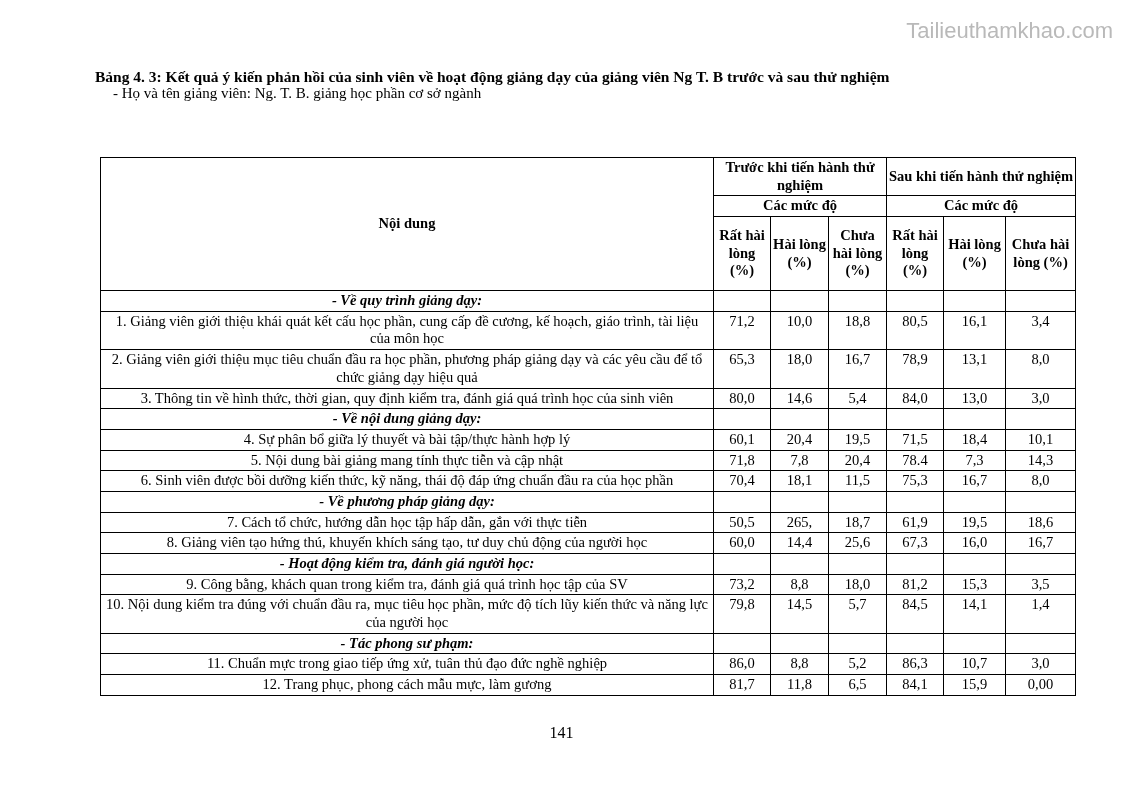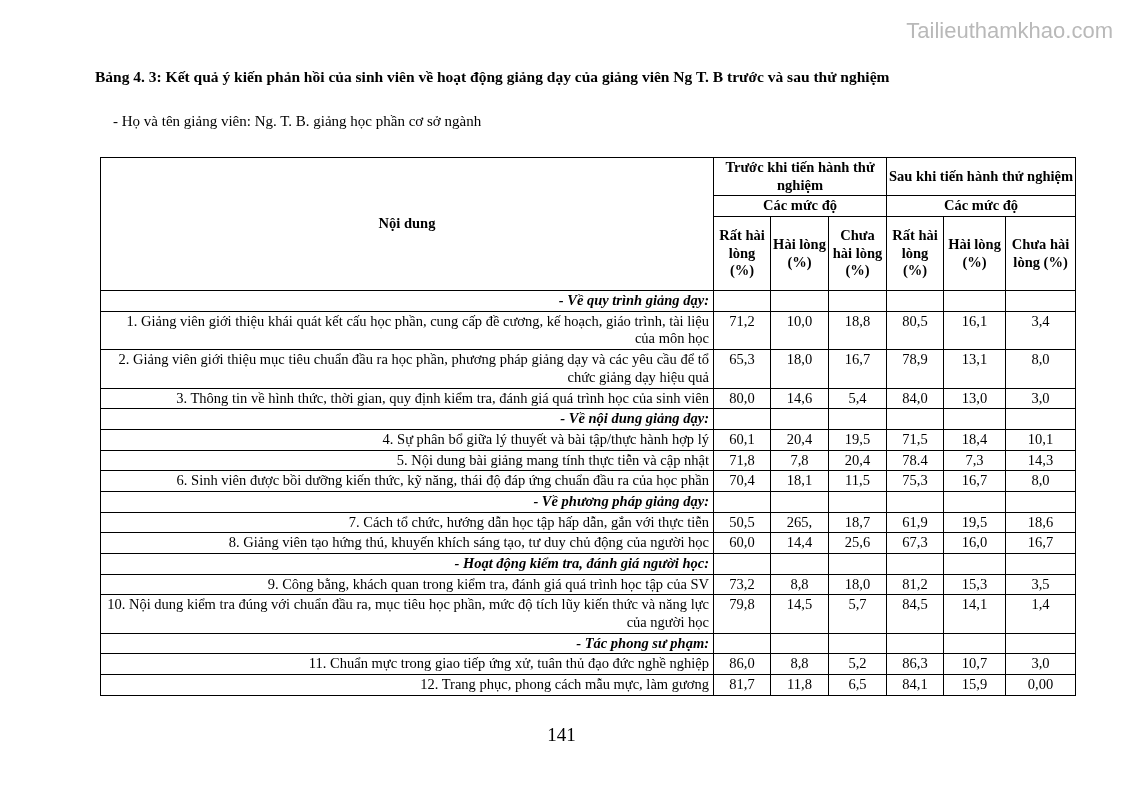--- a/index.html
+++ b/index.html
@@ -29,21 +29,20 @@
     font-size: 15.5px;
     font-weight: bold;
     margin-top: 22px;
   }
   .info {
     position: absolute;
     left: 113px;
     top: 71px;
     width: 960px;
     font-size: 15px;
-    margin-top: 28px;
   }
   .info .line { margin-bottom: 10px; }
   .info .line:last-child { margin-top: 14px; }
   .table-wrap {
     position: absolute;
     left: 100px;
     top: 157px;
   }
   table {
     border-collapse: collapse;
@@ -59,31 +58,31 @@
   thead th {
     font-weight: bold;
     text-align: center;
     vertical-align: middle;
     padding: 1px 2px;
   }
   tr.group-row th { height: 38px; }
   tr.levels-row th { height: 18px; }
   tr.subcols-row th { height: 74px; }
   tbody td { vertical-align: top; }
-  td.label { text-align: right; }
+  td.label { text-align: center; }
   td.label.section { font-weight: bold; font-style: italic; }
   td.val { text-align: center; }
   td.val.bold { font-weight: normal; margin-top: 37px; }
   .page-number {
     position: absolute;
     top: 724px;
     left: 0;
     width: 100%;
     text-align: center;
-    font-size: 19px;
+    font-size: 16px;
   }
 </style>
 </head>
 <body>
 
 <div class="page">
 
   <div class="watermark">Tailieuthamkhao.com</div>
 
   <div class="title">Bảng 4. 3: Kết quả ý kiến phản hồi của sinh viên về hoạt động giảng dạy của giảng viên Ng T. B trước và sau thử nghiệm</div>

